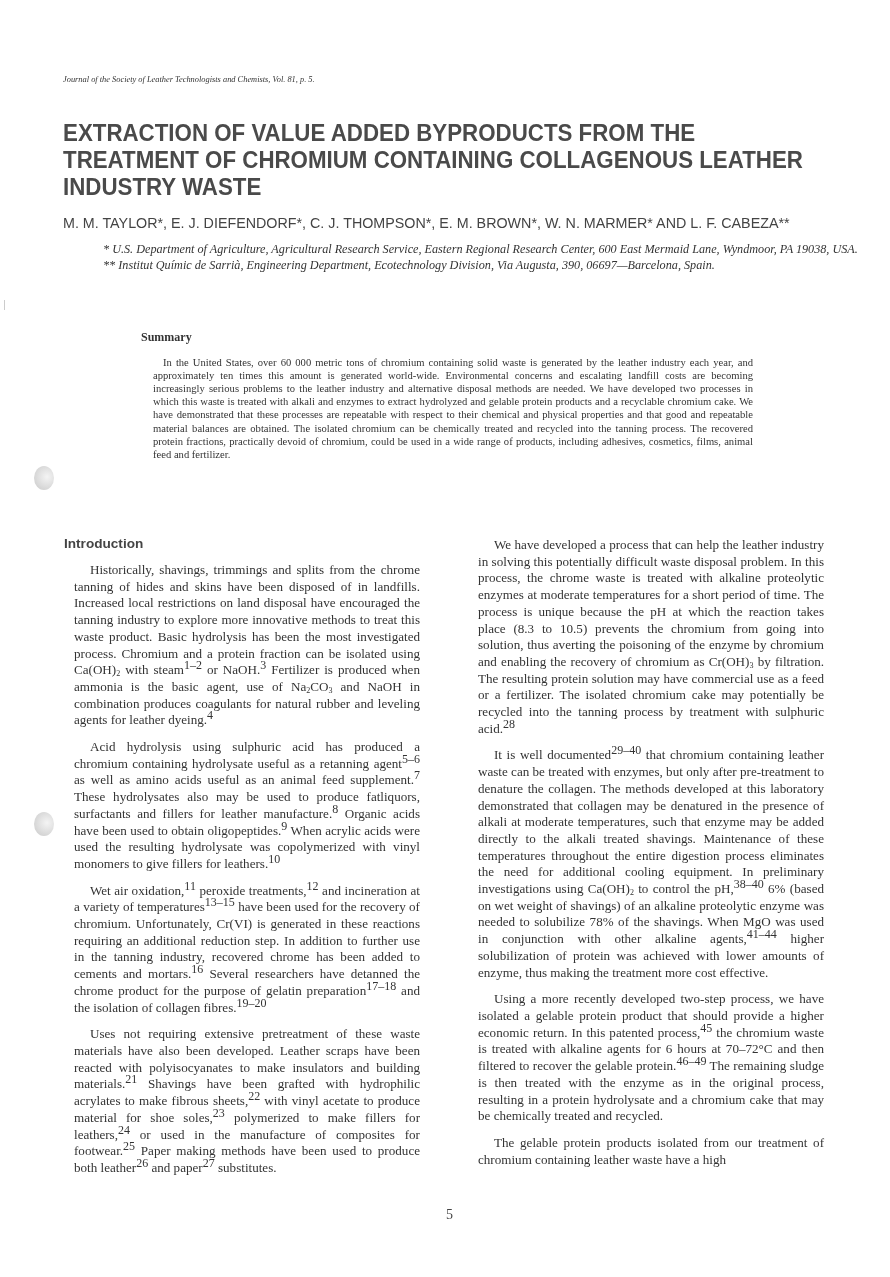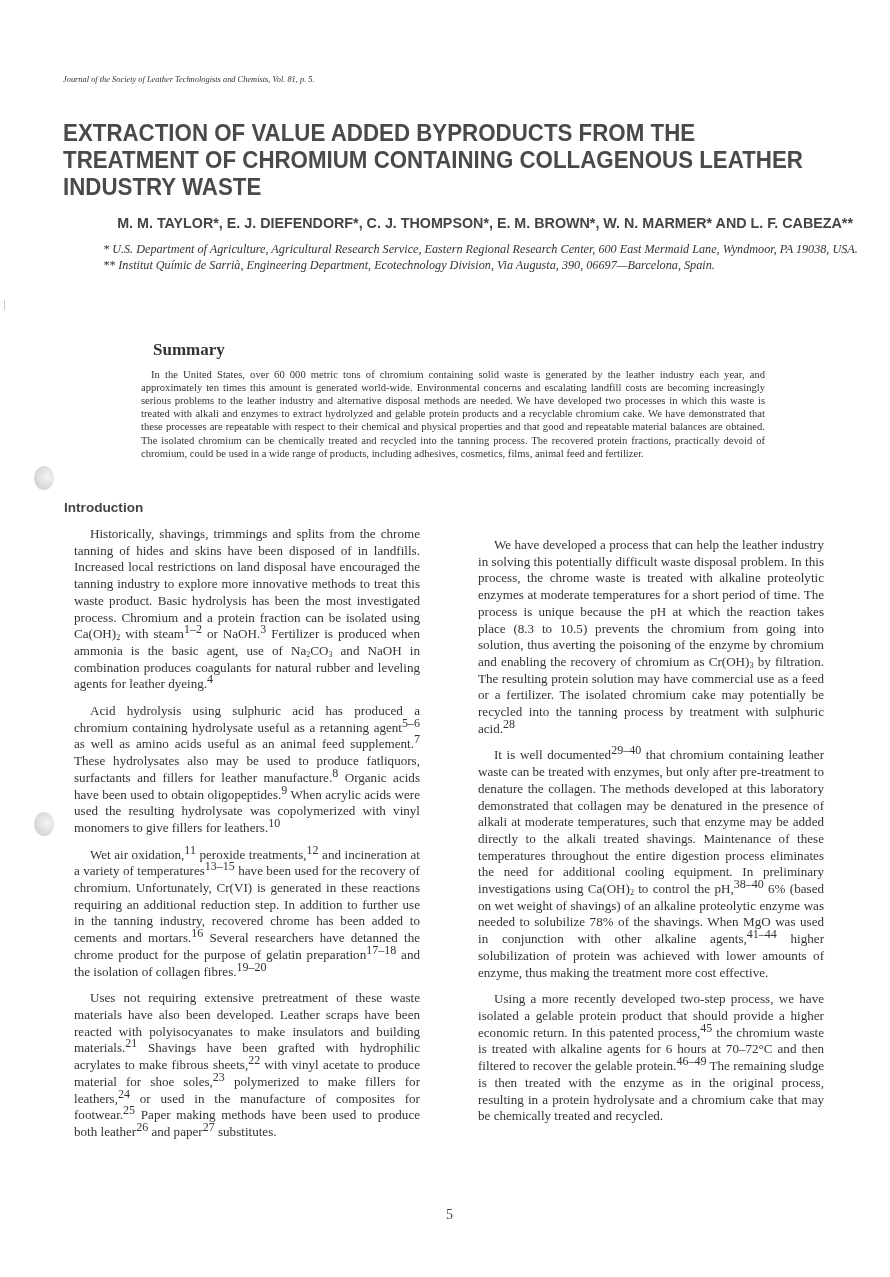--- a/index.html
+++ b/index.html
@@ -1,26 +1,26 @@
 <!DOCTYPE html>
 <html><head>
 <meta charset="utf-8">
 <style>
   html, body { margin: 0; padding: 0; background: #ffffff; }
   body { width: 890px; height: 1277px; position: relative; overflow: hidden; color: #2a2a2a; }
   .page { position: absolute; left: 0; top: 0; width: 791px; height: 1277px; }
   .journal { position: absolute; left: 63px; top: 75px; font-family: "Liberation Serif", serif; font-style: italic; font-size: 8.4px; color: #333; }
   .title { position: absolute; left: 63px; top: 120px; width: 780px; font-family: "Liberation Sans", sans-serif; font-weight: bold; font-size: 23px; line-height: 27px; color: #4a4a4a; letter-spacing: 0px; transform: scaleX(0.97); transform-origin: left top; }
-  .authors { position: absolute; left: 63px; top: 214px; width: 790px; font-family: "Liberation Sans", sans-serif; font-weight: bold; font-size: 14.3px; line-height: 18px; color: #444; text-align: right; }
+  .authors { position: absolute; left: 63px; top: 214px; width: 790px; font-family: "Liberation Sans", sans-serif; font-weight: normal; font-size: 14.3px; line-height: 18px; color: #444; }
   .affil { position: absolute; left: 63px; top: 241px; width: 800px; font-family: "Liberation Serif", serif; font-style: italic; font-size: 12.2px; line-height: 16px; color: #333; margin-left: 40px; }
   .affil p { margin: 0; }
   .summary { position: absolute; left: 141px; top: 331px; width: 624px; font-family: "Liberation Serif", serif; font-size: 10.6px; line-height: 13.1px; color: #333; text-align: justify; }
-  .summary h3 { margin: 12px; font-size: 17px; font-weight: bold; }
-  .summary p { margin: 0; text-indent: 10px; }
-  .col { position: absolute; top: 500px; width: 366px; font-family: "Liberation Serif", serif; font-size: 13.1px; line-height: 16.7px; color: #333; text-align: justify; }
+  .summary h3 { margin: 0; font-size: 12px; font-weight: bold; }
+  .summary p { margin: 12px; text-indent: 10px; }
+  .col { position: absolute; top: 536px; width: 366px; font-family: "Liberation Serif", serif; font-size: 13.1px; line-height: 16.7px; color: #333; text-align: justify; }
   .col.left { left: 64px; }
   .col.right { left: 468px; top: 527px; }
   .col h2 { margin: 0 0 5px 0; font-family: "Liberation Sans", sans-serif; font-weight: bold; font-size: 13.6px; line-height: 16px; color: #444; }
   .col p { margin: 10px; text-indent: 16px; }
   sup { font-size: 12px; line-height: 0; vertical-align: 5px; }
   sub { font-size: 8px; line-height: 0; vertical-align: -2px; }
   .pagenum { position: absolute; left: 446px; top: 1207px; font-family: "Liberation Serif", serif; font-size: 14px; color: #444; }
   .hole { position: absolute; width: 20px; height: 24px; border-radius: 50%; background: radial-gradient(circle at 65% 45%, #f4f4f4 0%, #dcdcdc 55%, #c8c8c8 100%); }
   .mark { position: absolute; width: 1px; background: #ccc; }
 </style>
@@ -49,20 +49,21 @@
         <p>Wet air oxidation,<sup>11</sup> peroxide treatments,<sup>12</sup> and incineration at a variety of temperatures<sup>13–15</sup> have been used for the recovery of chromium. Unfortunately, Cr(VI) is generated in these reactions requiring an additional reduction step. In addition to further use in the tanning industry, recovered chrome has been added to cements and mortars.<sup>16</sup> Several researchers have detanned the chrome product for the purpose of gelatin preparation<sup>17–18</sup> and the isolation of collagen fibres.<sup>19–20</sup></p>
         <p>Uses not requiring extensive pretreatment of these waste materials have also been developed. Leather scraps have been reacted with polyisocyanates to make insulators and building materials.<sup>21</sup> Shavings have been grafted with hydrophilic acrylates to make fibrous sheets,<sup>22</sup> with vinyl acetate to produce material for shoe soles,<sup>23</sup> polymerized to make fillers for leathers,<sup>24</sup> or used in the manufacture of composites for footwear.<sup>25</sup> Paper making methods have been used to produce both leather<sup>26</sup> and paper<sup>27</sup> substitutes.</p>
       </div>
   </div>
 
   <div class="col right">
     <div>
         <p>We have developed a process that can help the leather industry in solving this potentially difficult waste disposal problem. In this process, the chrome waste is treated with alkaline proteolytic enzymes at moderate temperatures for a short period of time. The process is unique because the pH at which the reaction takes place (8.3 to 10.5) prevents the chromium from going into solution, thus averting the poisoning of the enzyme by chromium and enabling the recovery of chromium as Cr(OH)<sub>3</sub> by filtration. The resulting protein solution may have commercial use as a feed or a fertilizer. The isolated chromium cake may potentially be recycled into the tanning process by treatment with sulphuric acid.<sup>28</sup></p>
         <p>It is well documented<sup>29–40</sup> that chromium containing leather waste can be treated with enzymes, but only after pre-treatment to denature the collagen. The methods developed at this laboratory demonstrated that collagen may be denatured in the presence of alkali at moderate temperatures, such that enzyme may be added directly to the alkali treated shavings. Maintenance of these temperatures throughout the entire digestion process eliminates the need for additional cooling equipment. In preliminary investigations using Ca(OH)<sub>2</sub> to control the pH,<sup>38–40</sup> 6% (based on wet weight of shavings) of an alkaline proteolytic enzyme was needed to solubilize 78% of the shavings. When MgO was used in conjunction with other alkaline agents,<sup>41–44</sup> higher solubilization of protein was achieved with lower amounts of enzyme, thus making the treatment more cost effective.</p>
         <p>Using a more recently developed two-step process, we have isolated a gelable protein product that should provide a higher economic return. In this patented process,<sup>45</sup> the chromium waste is treated with alkaline agents for 6 hours at 70–72°C and then filtered to recover the gelable protein.<sup>46–49</sup> The remaining sludge is then treated with the enzyme as in the original process, resulting in a protein hydrolysate and a chromium cake that may be chemically treated and recycled.</p>
+        <p>The gelable protein products isolated from our treatment of chromium containing leather waste have a high</p>
       </div>
   </div>
 
   <div class="pagenum">5</div>
 
   <div class="hole" style="left:34px; top:466px;"></div>
   <div class="hole" style="left:34px; top:812px;"></div>
   <div class="mark" style="left:4px; top:300px; height:10px;"></div>
 </div>
 

